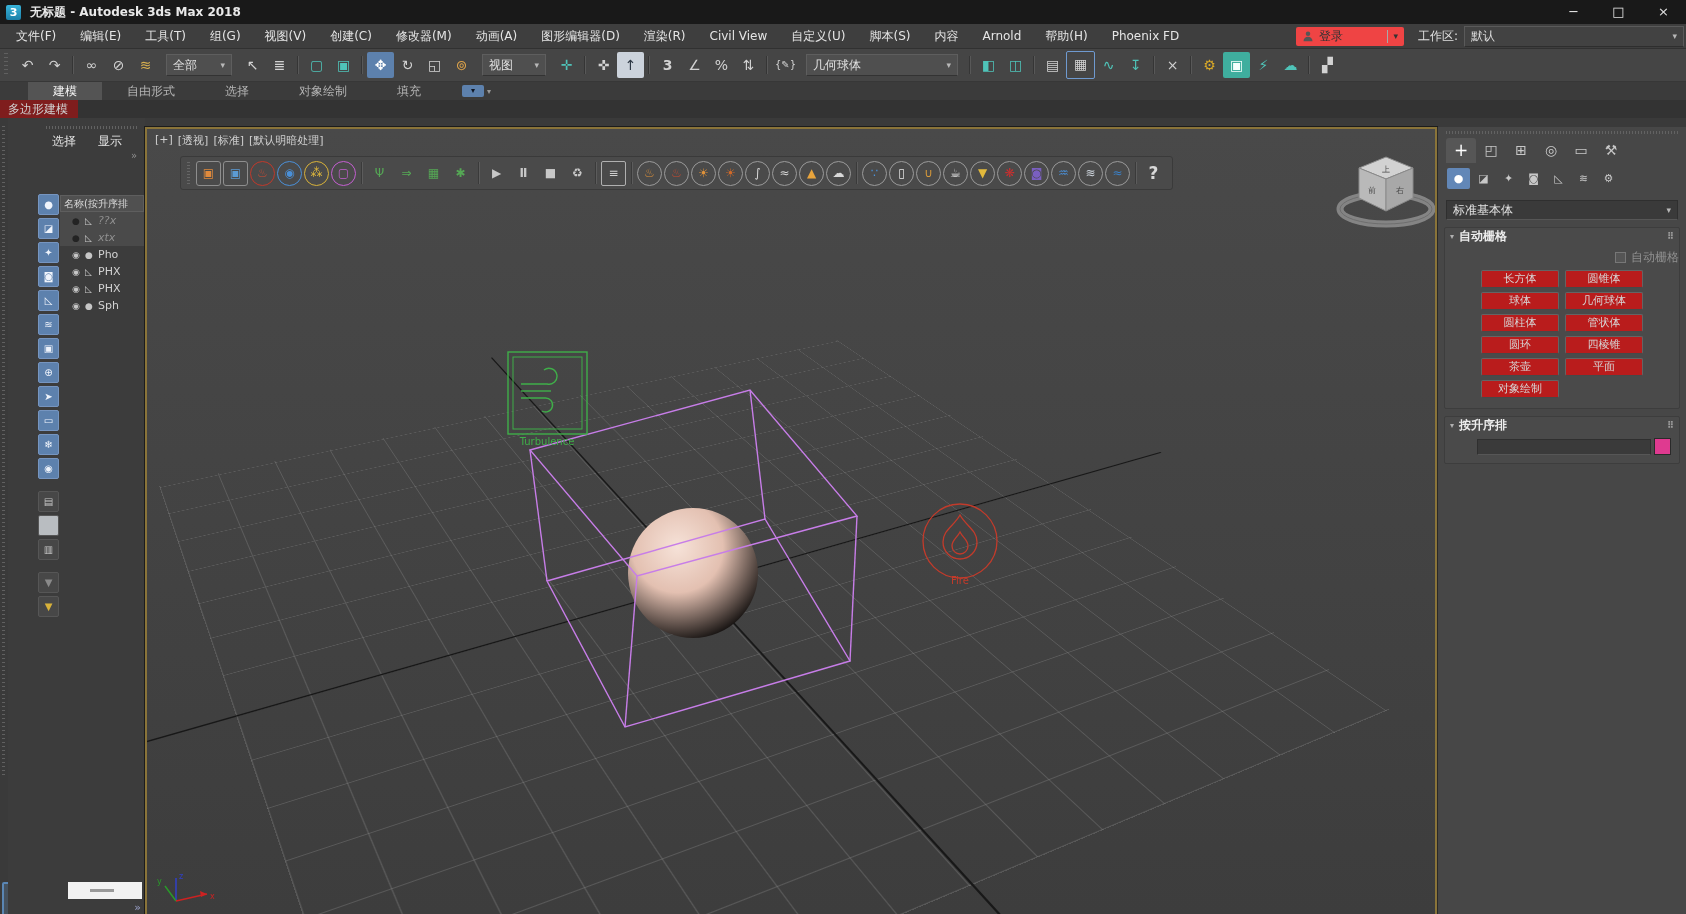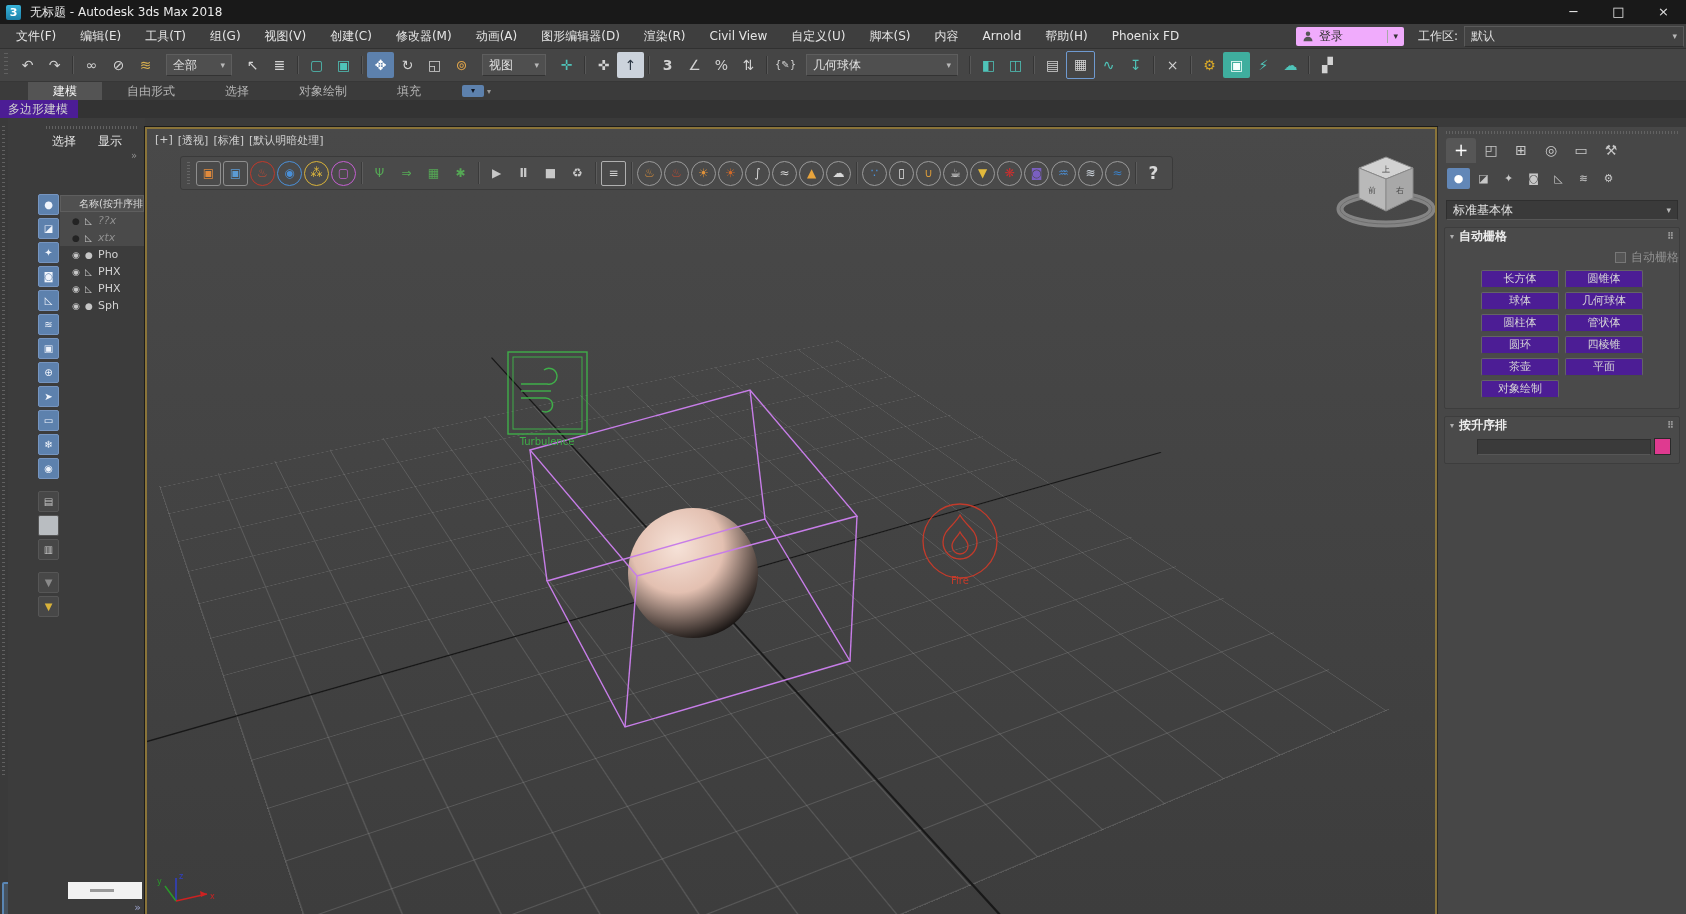--- a/index.html
+++ b/index.html
@@ -3,29 +3,29 @@
 <meta charset="utf-8">
 <style>
   html,body{margin:0;padding:0;background:#222;}
   .app{position:relative;width:1686px;height:914px;background:#3a3a3a;overflow:hidden;
        font-family:"DejaVu Sans","Liberation Sans",sans-serif;color:#d8d8d8;font-size:12px;
        -webkit-user-select:none;user-select:none;}
   
   .titlebar{height:24px;background:#191919;display:flex;align-items:center;padding-left:6px;}
   .app-icon{width:15px;height:15px;border-radius:2px;background:linear-gradient(#39b4da,#1b7fa8);
             color:#fff;font-size:11px;font-weight:bold;text-align:center;line-height:15px;}
-  .title-text{margin-left:9px;font-size:12px;color:#eaeaea;white-space:nowrap;}
+  .title-text{margin-left:9px;font-size:12px;color:#eaeaea;white-space:nowrap;font-weight:bold;}
   .win-controls{margin-left:auto;display:flex;}
   .wc{width:45px;height:24px;line-height:24px;text-align:center;font-size:13px;color:#e0e0e0;}
   
   .menubar{height:24px;background:#3e3e3e;border-bottom:1px solid #313131;display:flex;align-items:center;
            padding-left:4px;white-space:nowrap;overflow:hidden;}
   .menus{display:flex;}
   .menu-item{padding:0 12px;font-size:12px;color:#e5e5e5;line-height:24px;}
-  .login{margin-left:auto;height:19px;background:#f0abfc;border-radius:2px;color:#333;
+  .login{margin-left:auto;height:19px;background:#ef4444;border-radius:2px;color:#333;
          display:flex;align-items:center;padding:0 6px;gap:5px;width:96px;}
   .login .lsep{width:1px;height:13px;background:#a8a8a8;margin-left:auto;}
   .login .caret{font-size:9px;color:#333;}
   .ws-label{margin:0 6px 0 14px;color:#e0e0e0;}
   .ws-drop{width:206px;height:19px;background:#424242;border:1px solid #5a5a5a;border-bottom-color:#2e2e2e;
            display:flex;align-items:center;justify-content:space-between;padding:0 6px;margin-right:2px;color:#ddd;}
   .caret{font-size:9px;color:#b8b8b8;}
   
   .toolbar{height:32px;background:#454545;border-bottom:1px solid #373737;display:flex;align-items:center;
            padding-left:2px;white-space:nowrap;}
@@ -46,21 +46,21 @@
   .w64{width:52px;} .w62{width:50px;} .w150{width:138px;}
   
   .ribbon1{height:18px;background:#3b3b3b;display:flex;align-items:center;padding-left:28px;}
   .rtab{padding:0 25px;font-size:12px;color:#b4b4b4;line-height:18px;}
   .rtab.active{background:#545454;color:#f2f2f2;}
   .ribbon-chip{display:flex;align-items:center;margin-left:16px;gap:3px;}
   .chipbox{width:22px;height:12px;background:#5d81ad;border-radius:2px;color:#0e1522;font-size:8px;
            text-align:center;line-height:12px;}
   .chipcaret{font-size:8px;color:#9a9a9a;}
   .ribbon2{height:18px;background:#333;display:flex;align-items:center;}
-  .rpanel{padding:0 10px 0 8px;background:#4c1d95;height:18px;line-height:18px;color:#cfcfcf;font-size:12px;}
+  .rpanel{padding:0 10px 0 8px;background:#7f1d1d;height:18px;line-height:18px;color:#cfcfcf;font-size:12px;}
   
   .workarea{position:relative;width:1686px;height:798px;background:#3a3a3a;}
   .dock{position:absolute;left:0;top:0;width:8px;height:100%;}
   .dock::before{content:"";position:absolute;left:2px;top:8px;bottom:140px;width:3px;
         background:repeating-linear-gradient(180deg,#606060 0 1px,transparent 1px 4px);}
   .expand-btn{position:absolute;left:8px;top:734px;width:19px;height:19px;background:#505050;
         border:1px solid #5e5e5e;border-radius:2px;color:#d8d8d8;font-size:8px;text-align:center;line-height:19px;}
   .corner-panel{position:absolute;left:2px;top:764px;width:36px;height:34px;background:#46525e;
         border:2px solid #5a86b4;border-radius:2px;}
   
@@ -70,21 +70,21 @@
   .se-menu{display:flex;gap:22px;padding:4px 0 0 44px;font-size:12px;color:#e2e2e2;}
   .se-chev{position:absolute;right:8px;top:32px;color:#8f8f8f;font-size:10px;}
   .se-filters{position:absolute;left:30px;top:76px;width:20px;display:flex;flex-direction:column;}
   .fbtn{width:19px;height:19px;margin-bottom:3px;border-radius:2px;background:#474747;border:1px solid #565656;
         color:#c8c8c8;font-size:10px;text-align:center;line-height:19px;}
   .fbtn.on{background:#5d81ad;border-color:#7695c0;color:#eef3fb;}
   .fbtn.blank{background:#b9bdc1;}
   .fbtn.gap{margin-top:9px;}
   .se-list{position:absolute;left:52px;right:1px;top:77px;bottom:26px;overflow:hidden;}
   .se-header{height:15px;background:#505050;border:1px solid #5e5e5e;font-size:10px;color:#dadada;
-        padding-left:18px;line-height:15px;white-space:nowrap;overflow:hidden;}
+        padding-left:3px;line-height:15px;white-space:nowrap;overflow:hidden;}
   .row{height:17px;display:flex;align-items:center;padding-left:12px;white-space:nowrap;}
   .row.hl{background:#4a4a4a;}
   .row .eye{width:13px;font-size:9px;color:#c6c6c6;}
   .row .oicon{width:13px;font-size:9px;color:#c6c6c6;}
   .row .rlabel{font-size:11px;color:#d2d2d2;}
   .row.dim .rlabel{font-style:italic;color:#8f8f8f;}
   .row.dim .eye{color:#232323;}
   .se-scroll{position:absolute;left:60px;right:3px;bottom:17px;height:17px;background:#f2f2f2;}
   .se-thumb{position:absolute;left:30%;top:7px;width:32%;height:3px;background:#9a9a9a;}
   .se-chev2{position:absolute;right:4px;bottom:2px;color:#9aa0c8;font-size:11px;}
@@ -130,21 +130,21 @@
   .cp-cat.active{background:#6287b7;color:#fff;}
   .cp-drop{margin:8px 8px 0 8px;height:18px;background:#3a3a3a;border:1px solid #2f2f2f;border-bottom-color:#565656;
         display:flex;align-items:center;justify-content:space-between;padding:0 6px;font-size:12px;color:#e2e2e2;}
   .rollout{margin:7px 6px 0 6px;border:1px solid #3d3d3d;background:#4a4a4a;border-radius:2px;}
   .ro-head{height:16px;display:flex;align-items:center;padding:0 5px;font-size:12px;font-weight:bold;color:#ececec;}
   .ro-head .arr{font-size:8px;color:#b0b0b0;margin-right:5px;}
   .ro-head .dots{margin-left:auto;font-size:9px;color:#9a9a9a;}
   .autogrid{display:flex;align-items:center;justify-content:flex-end;gap:5px;height:18px;color:#8f8f8f;font-size:12px;margin-top:4px;}
   .chk{width:9px;height:9px;border:1px solid #777;background:#555;display:inline-block;}
   .obj-grid{display:grid;grid-template-columns:78px 78px;gap:4px 6px;justify-content:center;padding:4px 0 10px 0;}
-  .obj-btn{height:16px;line-height:16px;background:#4c1d95;border:1px solid #646464;border-bottom-color:#484848;
+  .obj-btn{height:16px;line-height:16px;background:#b91c1c;border:1px solid #646464;border-bottom-color:#484848;
         border-radius:2px;font-size:11px;color:#d6d6d6;text-align:center;overflow:hidden;white-space:nowrap;}
   .name-row{display:flex;align-items:center;gap:3px;padding:5px 8px 8px 32px;}
   .name-field{flex:1;height:14px;background:#3a3a3a;border:1px solid #2f2f2f;border-bottom-color:#565656;
         color:#ddd;font-size:11px;padding:0 3px;outline:none;}
   .swatch{width:15px;height:15px;border:1px solid #2a2a2a;}
 </style>
 </head>
 <body>
 
 <div class="app">

